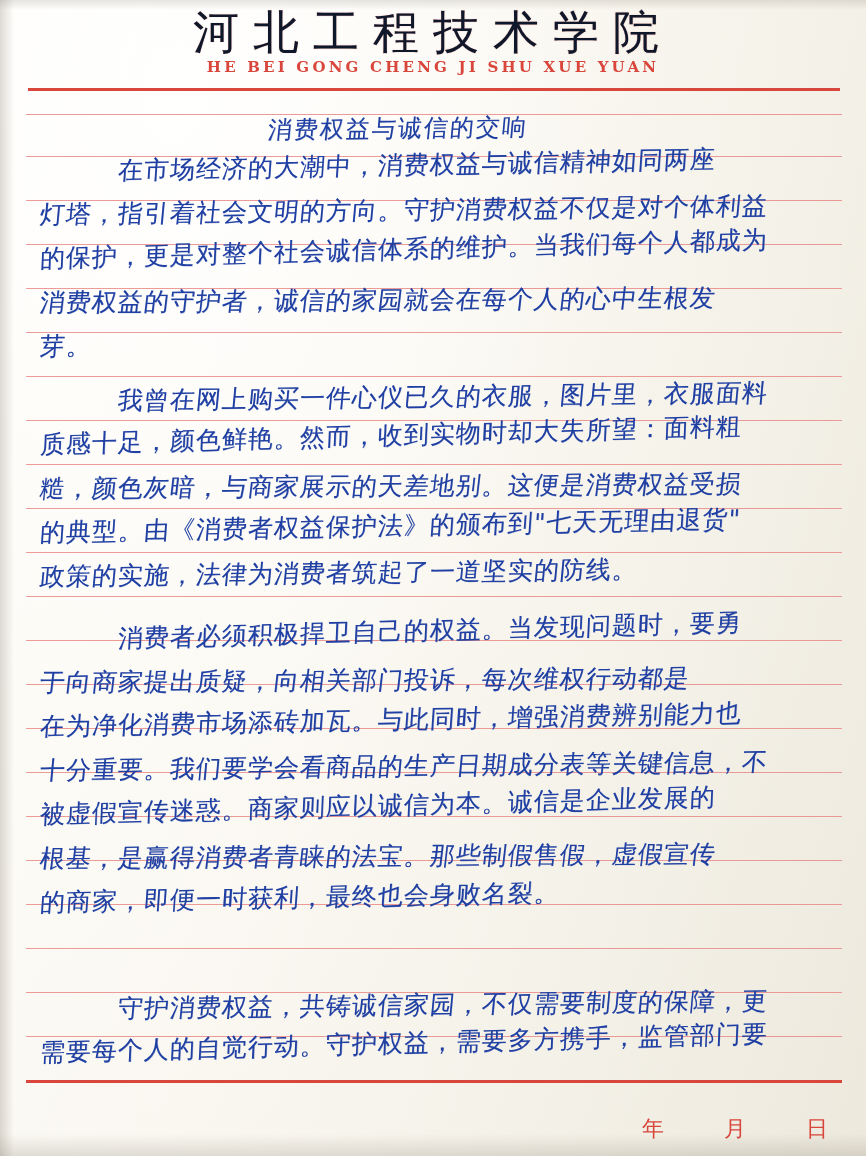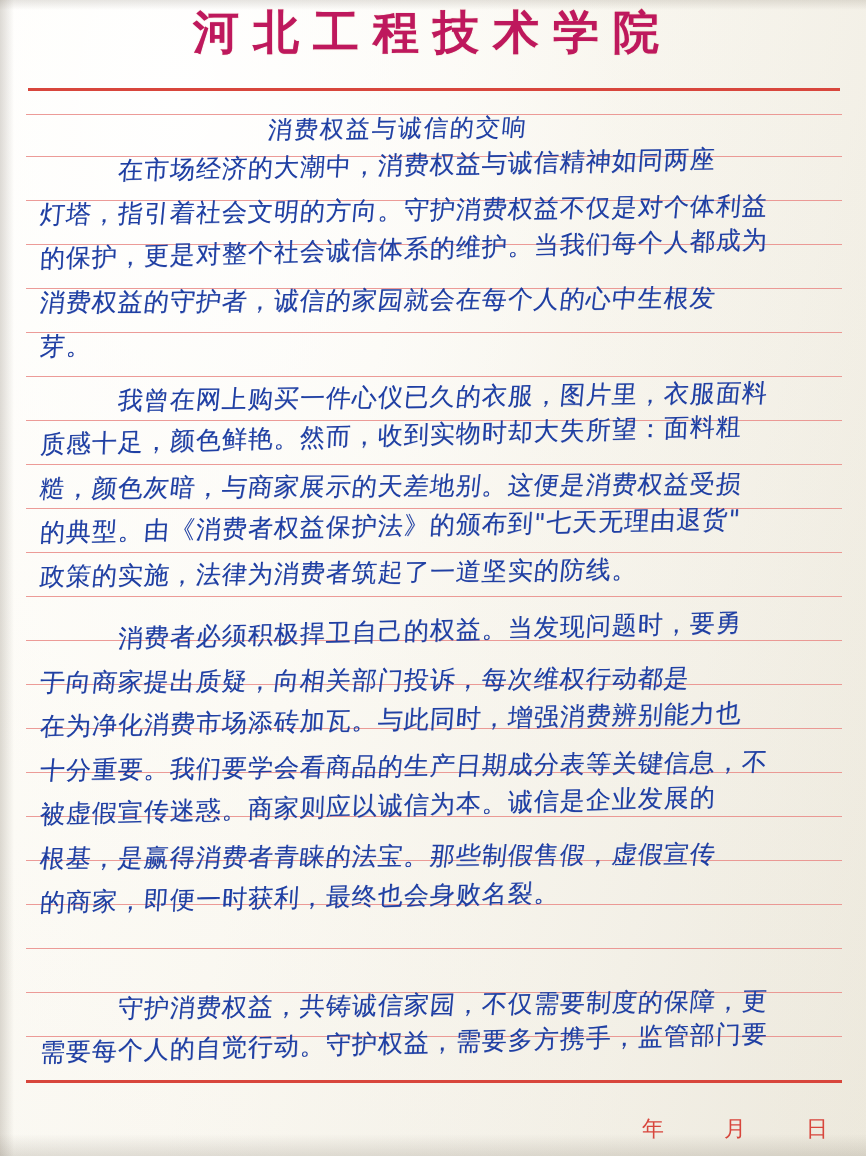--- a/index.html
+++ b/index.html
@@ -51,24 +51,24 @@
     position: absolute;
     top: 0; left: 0; right: 0;
     height: 96px;
   }
   .school-name-cn {
     position: absolute;
     top: 2px;
     left: 0; right: 0;
     text-align: center;
     font-family: "DejaVu Serif", serif;
-    font-weight: 700;
+    font-weight: 400;
     font-size: 46px;
     letter-spacing: 14px;
-    color: #be185d;
+    color: #0f172a;
     text-shadow: 0 0 1px rgba(200,50,40,0.5);
     white-space: nowrap;
   }
   .school-name-py {
     position: absolute;
     top: 58px;
     left: 0; right: 0;
     text-align: center;
     font-family: "DejaVu Serif", serif;
     font-weight: 700;
@@ -146,20 +146,21 @@
 </style>
 </head>
 <body>
 
 <div id="page">
 
   <div class="paper-tint"></div>
 
   <div class="masthead">
     <div class="school-name-cn">河北工程技术学院</div>
+    <div class="school-name-py">HE BEI GONG CHENG JI SHU XUE YUAN</div>
     <div class="masthead-rule"></div>
   </div>
 
   <div class="rules" id="rules">
       <div class="rule" style="top: 18px;"></div>
       <div class="rule" style="top: 60px;"></div>
       <div class="rule" style="top: 104px;"></div>
       <div class="rule" style="top: 148px;"></div>
       <div class="rule" style="top: 192px;"></div>
       <div class="rule" style="top: 236px;"></div>

